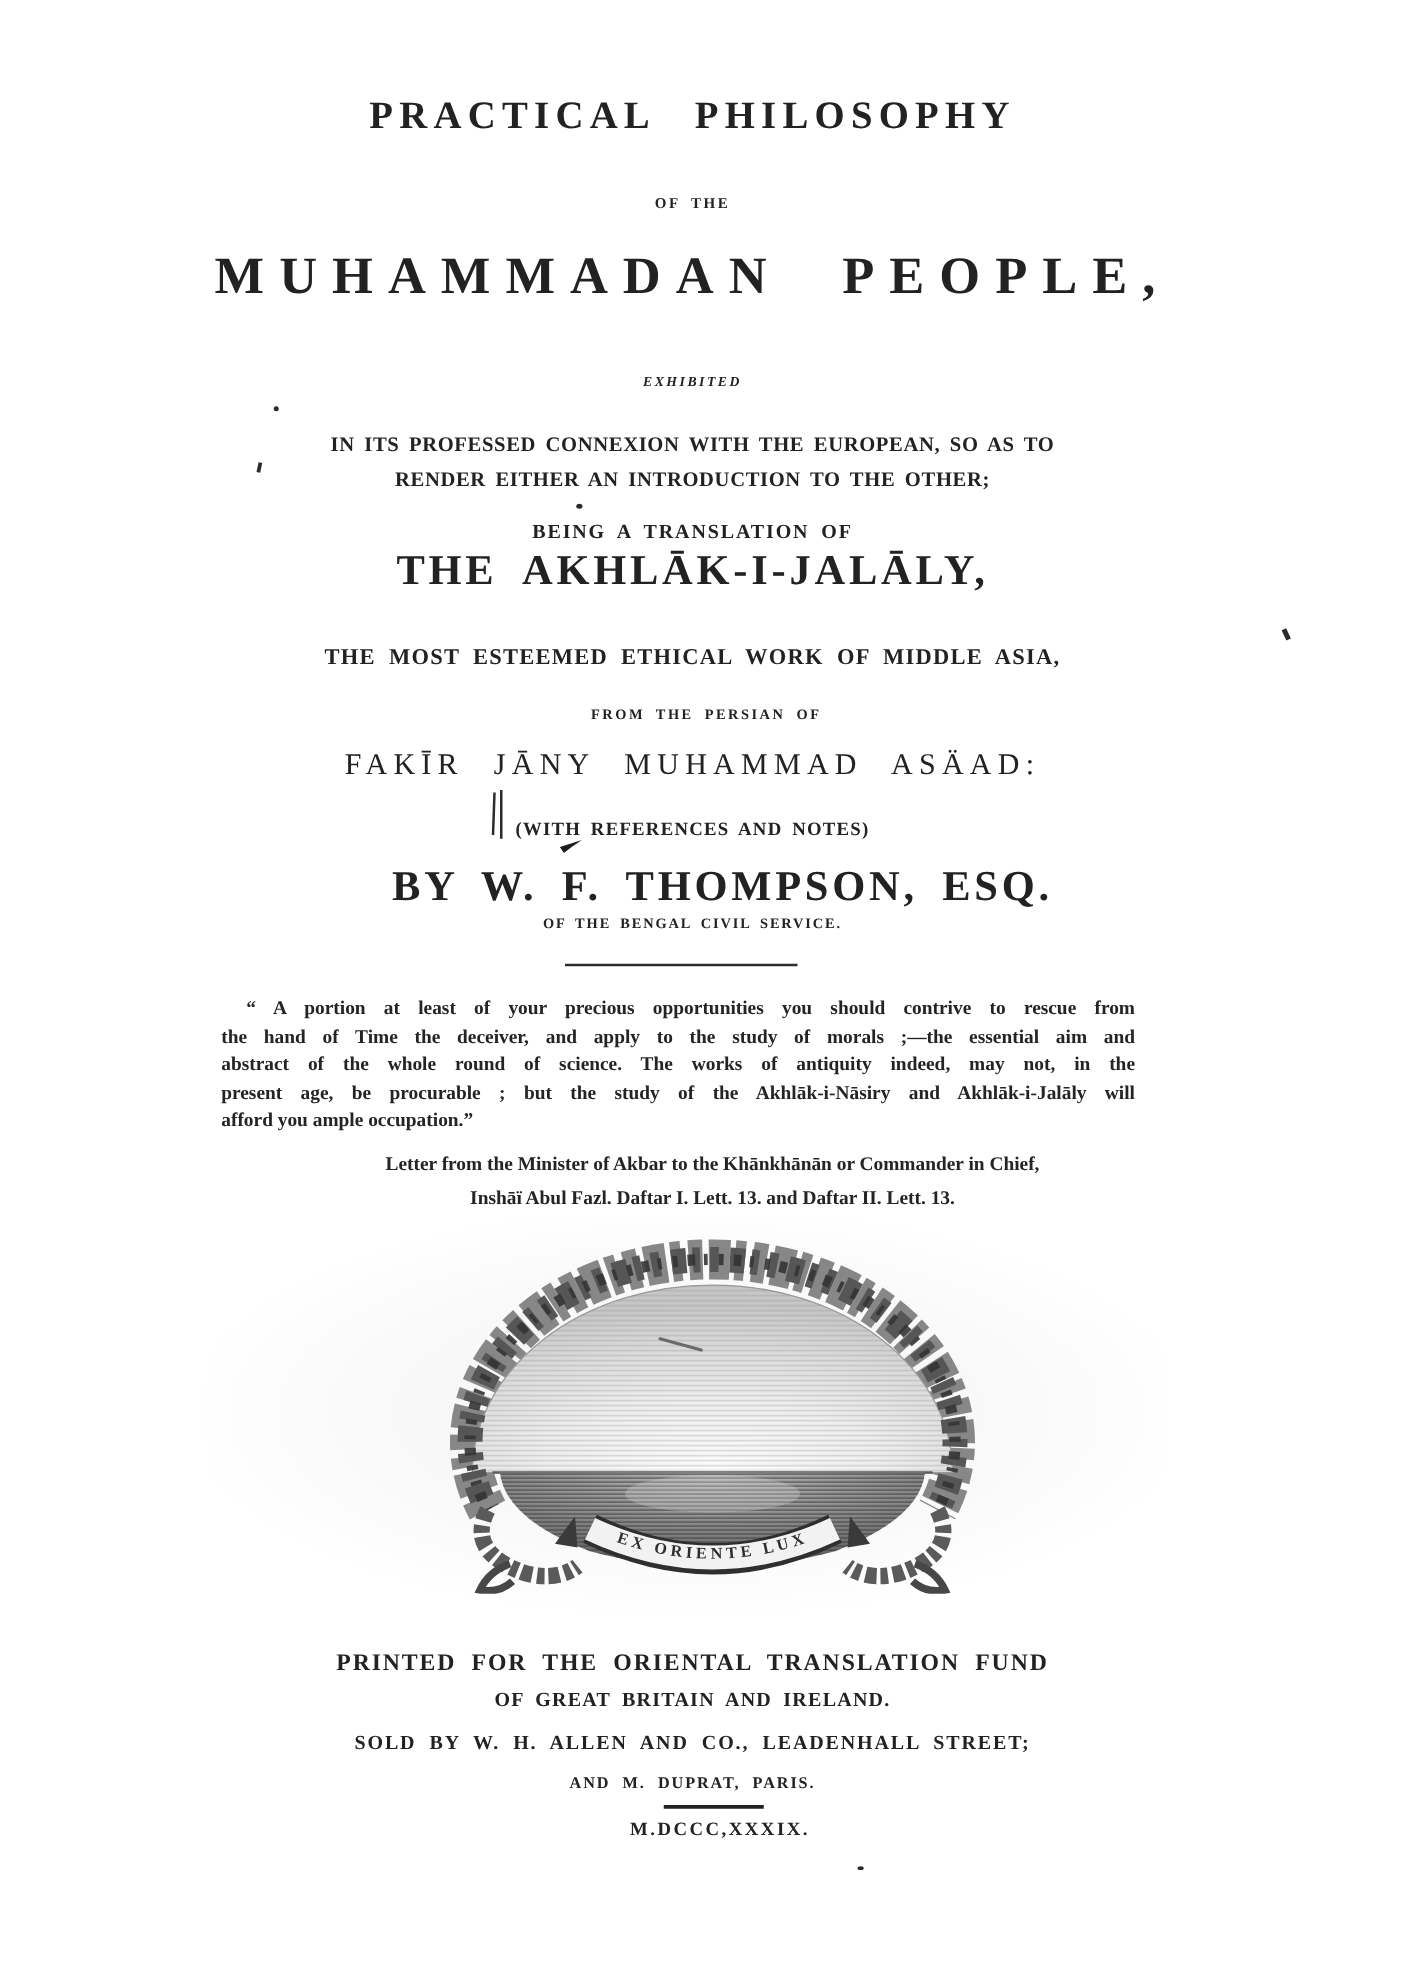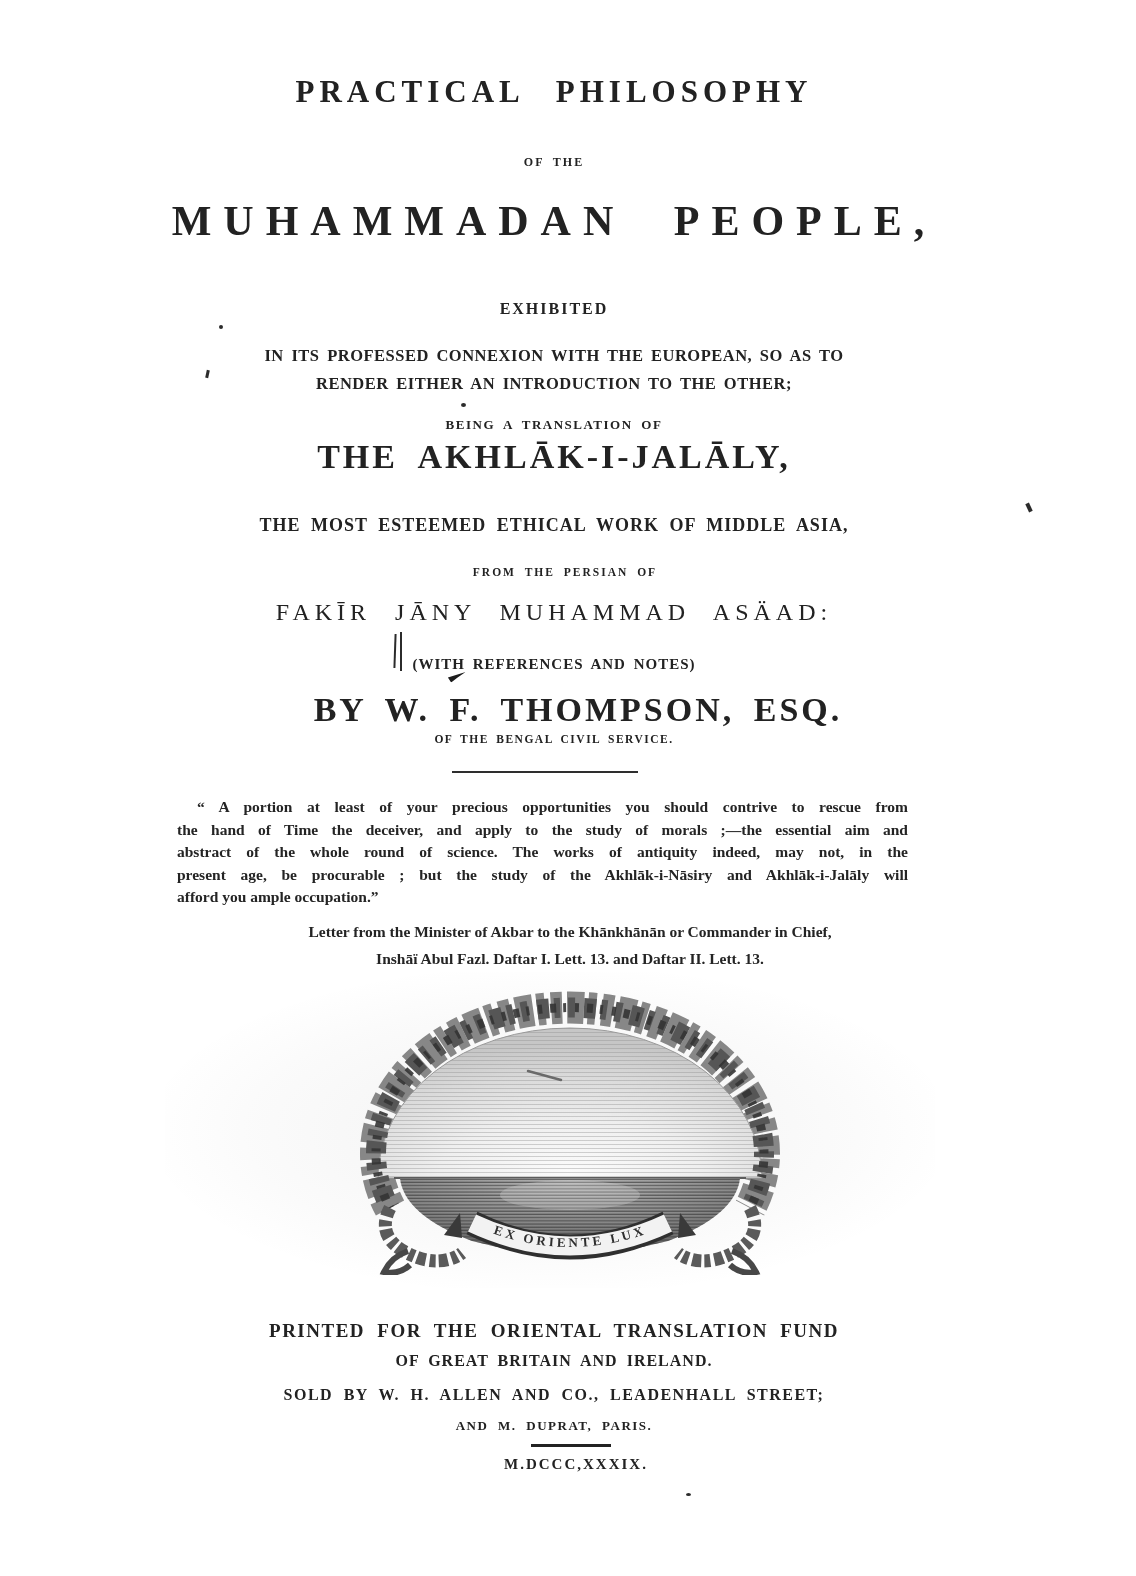--- a/index.html
+++ b/index.html
@@ -9,23 +9,23 @@
     margin:0 auto;
     background:#ffffff;
     font-family:"Liberation Serif","DejaVu Serif",serif;
     color:#222;
     overflow:hidden;
   }
   .tc{position:absolute;left:0;right:28px;text-align:center;color:#222;white-space:nowrap;}
   .series-title{top:74px;font-size:31px;font-weight:700;letter-spacing:5px;word-spacing:20px;}
   .of-the{top:155px;font-size:12px;font-weight:700;letter-spacing:2px;word-spacing:4px;}
   .main-title{top:197px;font-size:42px;font-weight:700;letter-spacing:12px;word-spacing:26px;}
-  .exhibited{top:300px;font-size:16px;font-weight:700;letter-spacing:2px;}
+  .exhibited{top:300px;font-size:11px;font-weight:700;letter-spacing:2px;font-style:italic;}
   .connexion{top:342px;font-size:16.5px;font-weight:700;letter-spacing:.5px;word-spacing:3px;line-height:27.5px;}
-  .being{top:417px;font-size:13px;font-weight:700;letter-spacing:1.5px;word-spacing:4px;}
+  .being{top:417px;font-size:16px;font-weight:700;letter-spacing:1.5px;word-spacing:4px;}
   .work-title{top:438px;font-size:34px;font-weight:700;letter-spacing:3px;word-spacing:10px;}
   .work-desc{top:515px;font-size:18px;font-weight:700;letter-spacing:1px;word-spacing:5px;}
   .from-persian{top:566px;font-size:11.5px;font-weight:700;letter-spacing:2px;word-spacing:4px;padding-left:22px;}
   .pers-author{top:599px;font-size:24px;font-weight:400;letter-spacing:5px;word-spacing:13px;}
   .refs-notes{top:656px;font-size:15px;font-weight:700;letter-spacing:1px;word-spacing:3px;}
   .by-line{top:691px;font-size:34px;font-weight:700;letter-spacing:3px;word-spacing:8px;padding-left:48px;}
   .service-line{top:733px;font-size:11.5px;font-weight:700;letter-spacing:1.5px;word-spacing:3px;}
   .rule1{position:absolute;top:771px;left:452px;width:186px;height:2px;background:#2e2e2e;}
   .rule2{position:absolute;top:1444px;left:531px;width:80px;height:2.5px;background:#222;}
   .epigraph{

